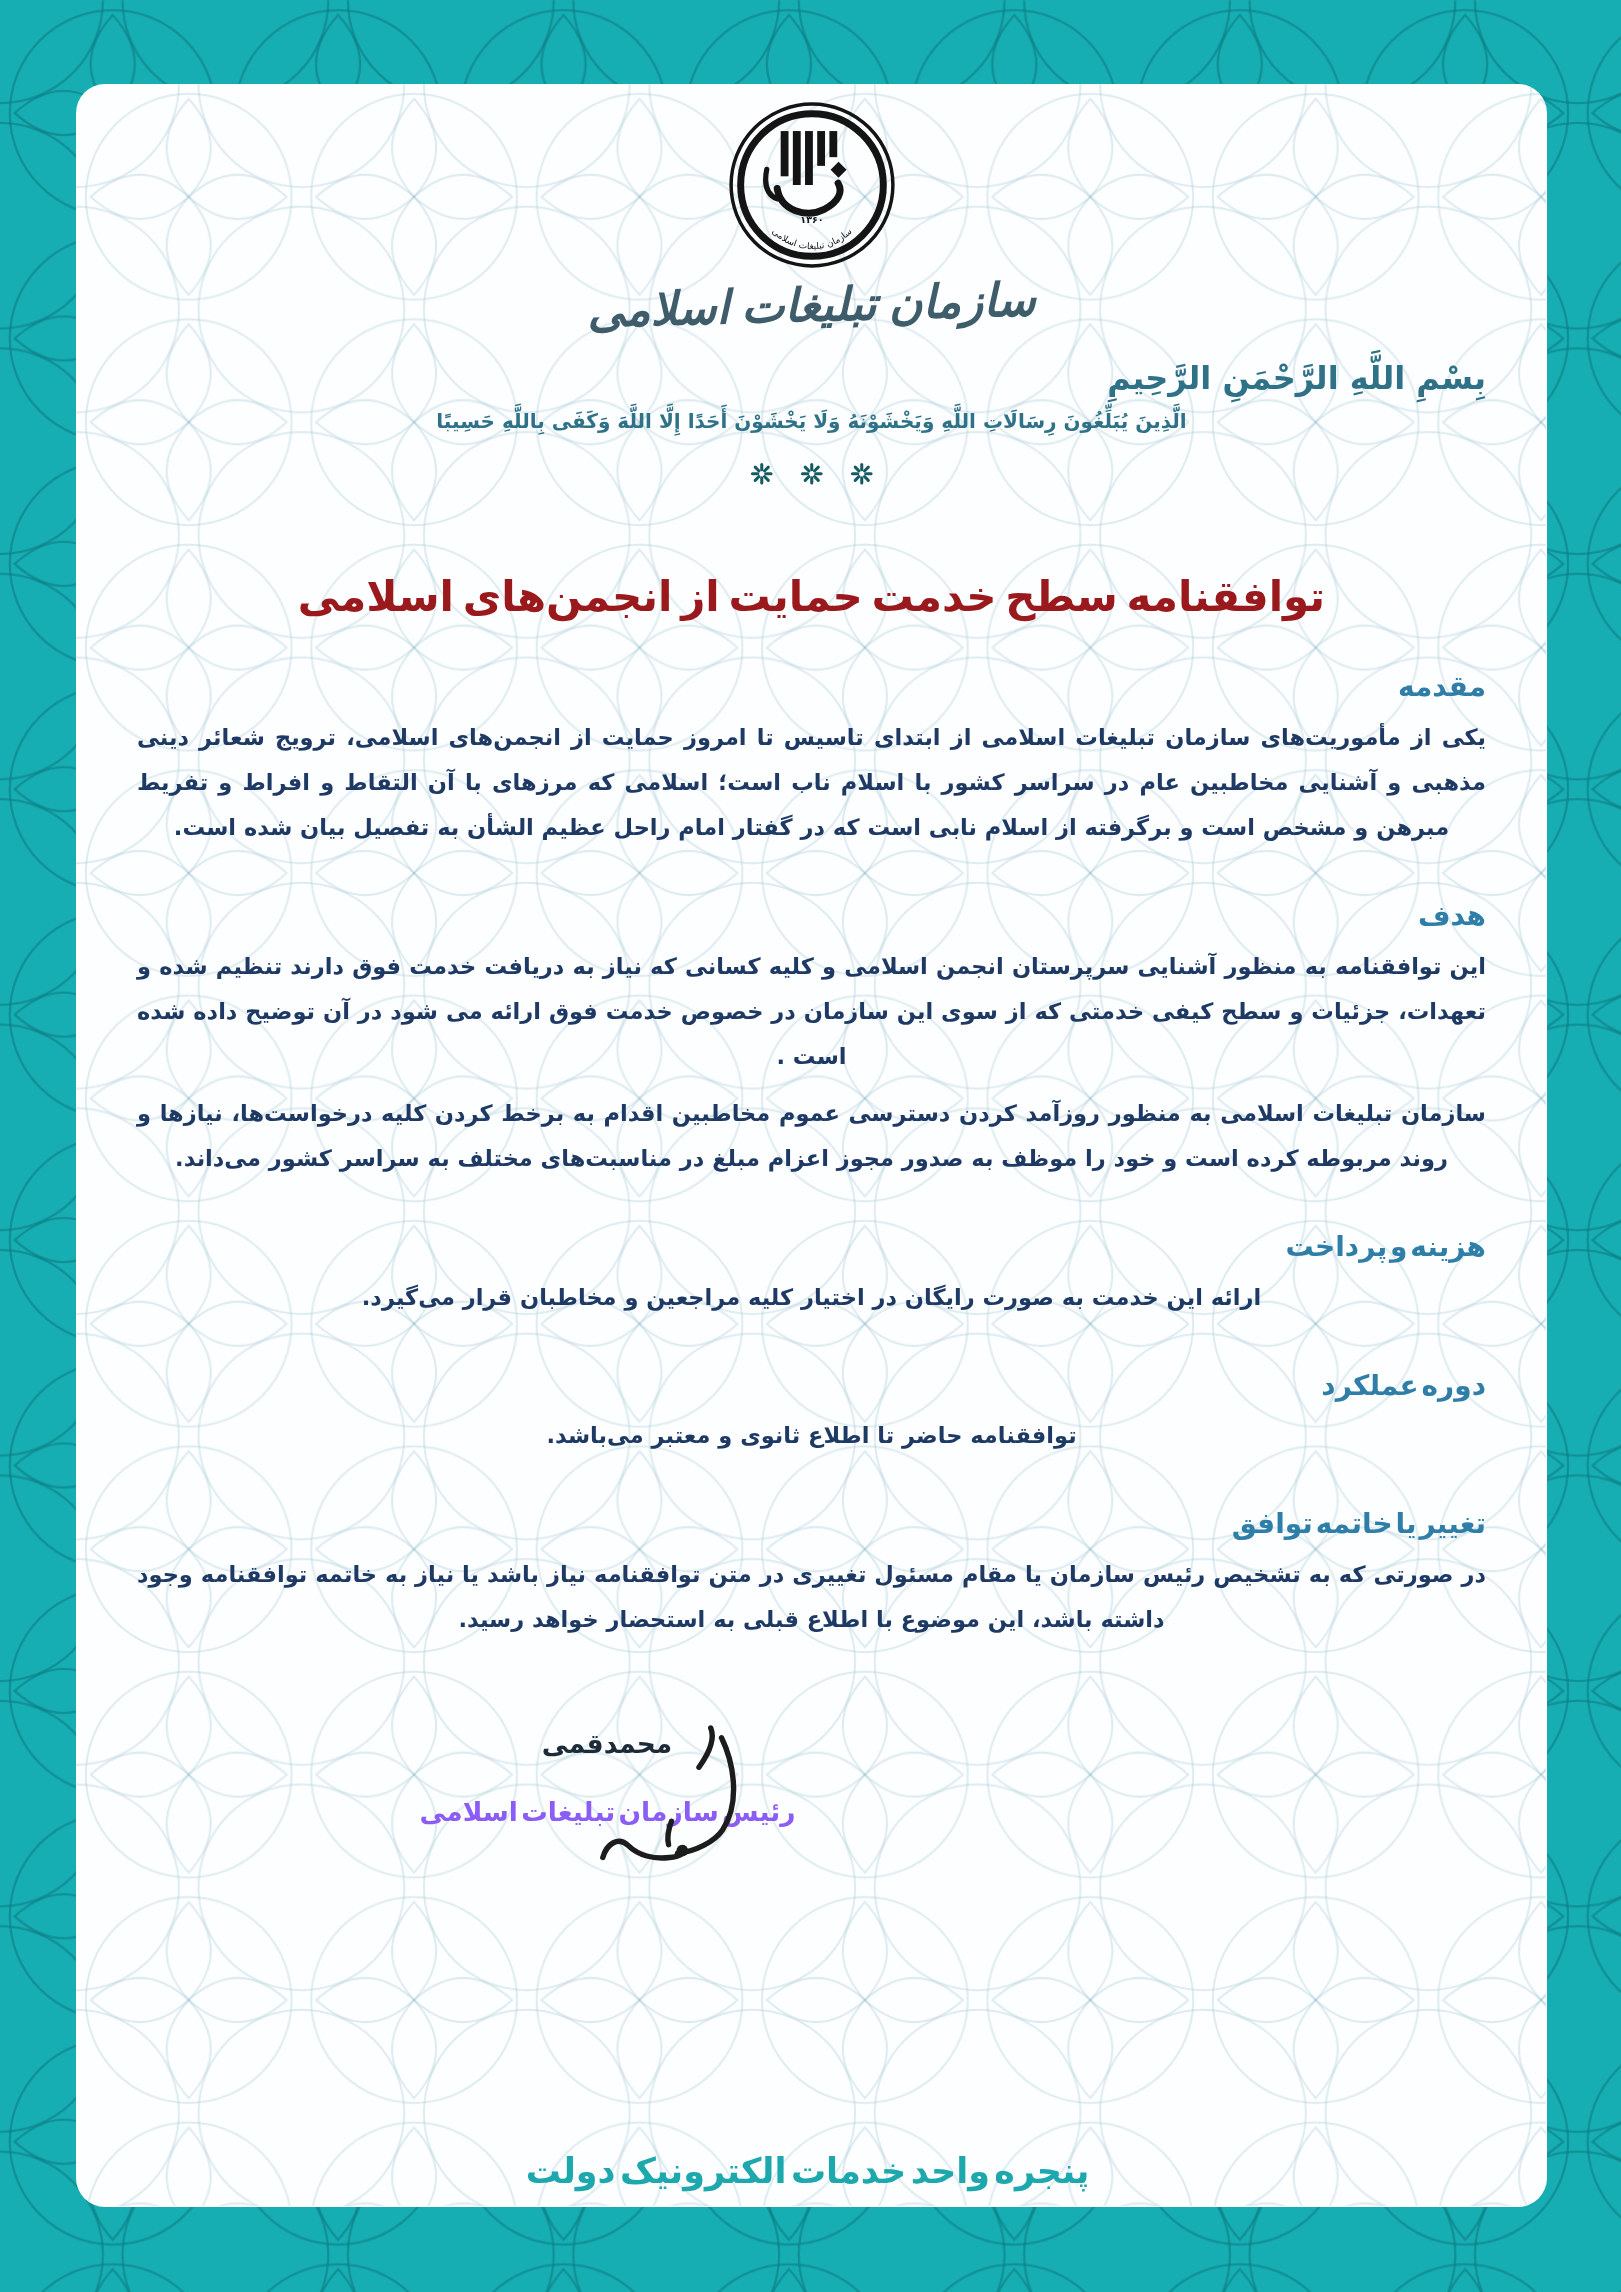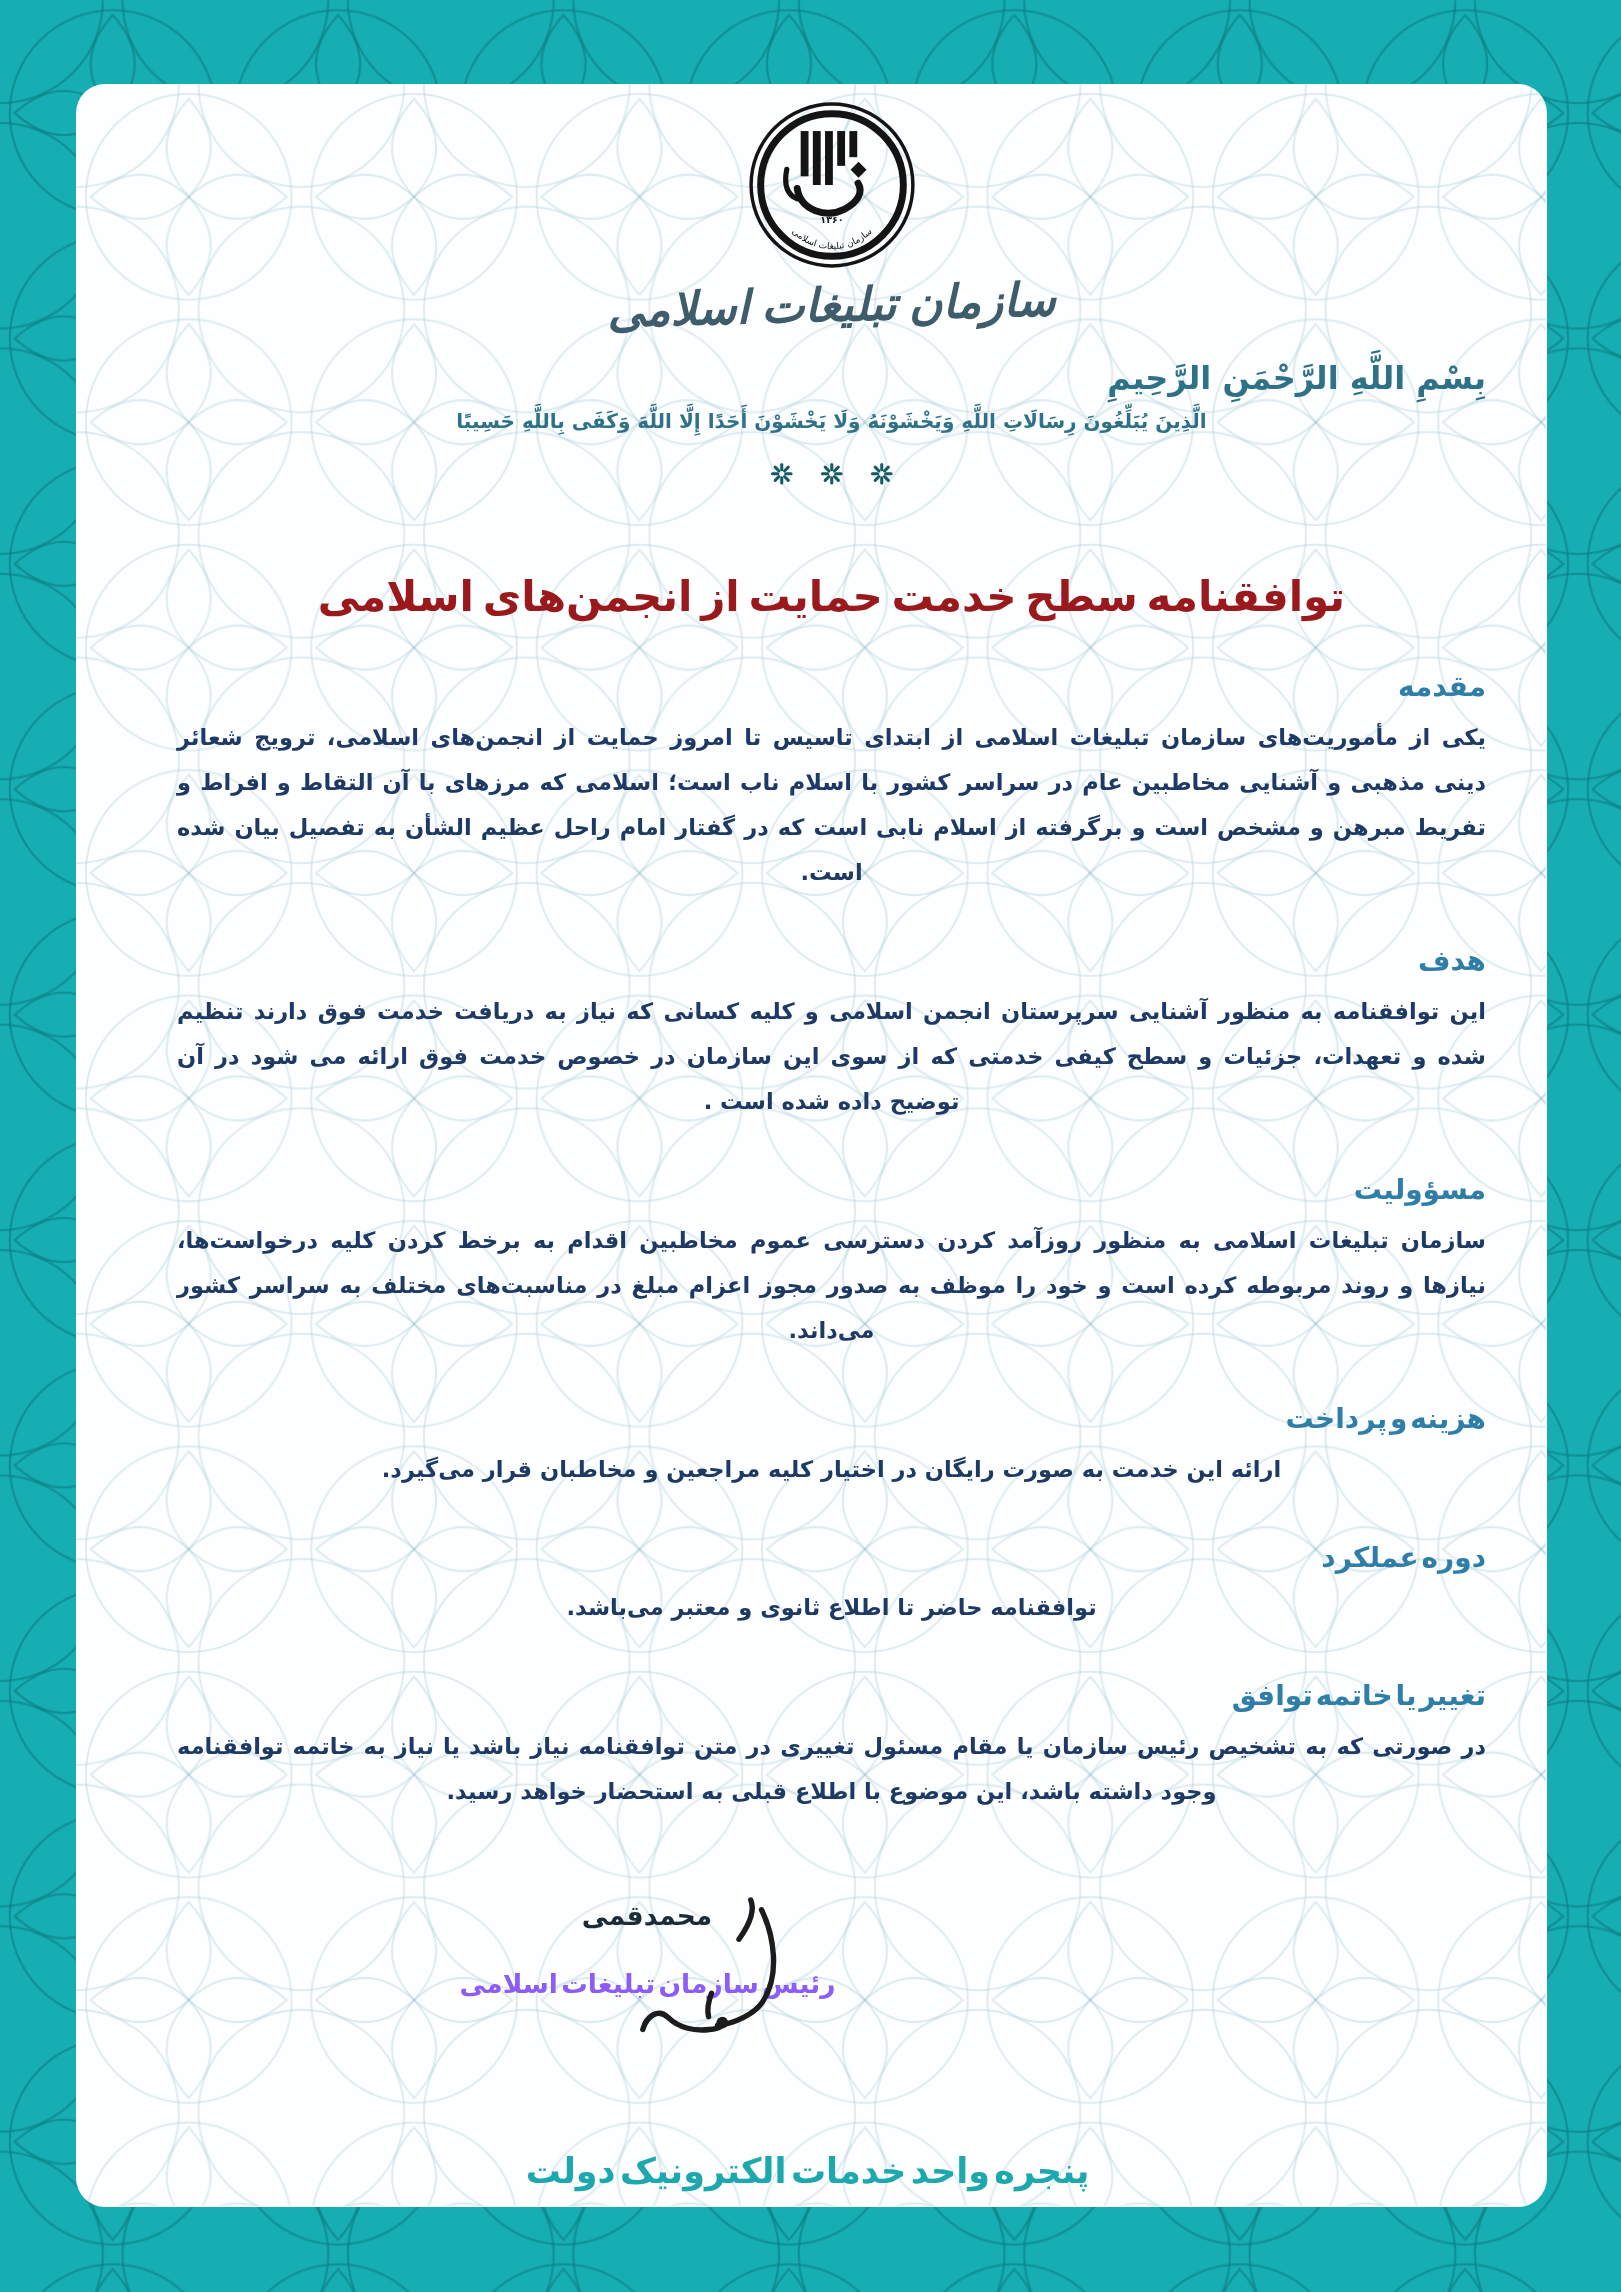--- a/index.html
+++ b/index.html
@@ -11,21 +11,20 @@
     overflow: hidden;
   }
   .canvas { position: absolute; inset: 0; }
   .border-pattern-svg { position: absolute; inset: 0; display: block; }
   .page {
     position: absolute;
     left: 76px; top: 84px; right: 74px; bottom: 86px;
     background: #fdfeff;
     border-radius: 29px;
     overflow: hidden;
-    padding-left: 40px;
   }
   .page-pattern-svg { position: absolute; inset: 0; display: block; }
   .content {
     position: relative;
     z-index: 2;
     direction: rtl;
     padding: 0 61px;
     color: #1e3a64;
   }
   .logo-wrap { text-align: center; margin-top: 13.7px; }
@@ -227,21 +226,20 @@
         <h2>مقدمه</h2>
         <p>یکی از مأموریت‌های سازمان تبلیغات اسلامی از ابتدای تاسیس تا امروز حمایت از انجمن‌های اسلامی، ترویج شعائر دینی مذهبی و آشنایی مخاطبین عام در سراسر کشور با اسلام ناب است؛ اسلامی که مرزهای با آن التقاط و افراط و تفریط مبرهن و مشخص است و برگرفته از اسلام نابی است که در گفتار امام راحل عظیم الشأن به تفصیل بیان شده است.</p>
       </div>
 
       <div class="section">
         <h2>هدف</h2>
         <p>این توافقنامه به منظور آشنایی سرپرستان انجمن اسلامی و کلیه کسانی که نیاز به دریافت خدمت فوق دارند تنظیم شده و تعهدات، جزئیات و سطح کیفی خدمتی که از سوی این سازمان در خصوص خدمت فوق ارائه می شود در آن توضیح داده شده است .</p>
       </div>
 
       <div class="section">
-        <h2>مسؤولیت</h2>
         <p>سازمان تبلیغات اسلامی به منظور روزآمد کردن دسترسی عموم مخاطبین اقدام به برخط کردن کلیه درخواست‌ها، نیازها و روند مربوطه کرده است و خود را موظف به صدور مجوز اعزام مبلغ در مناسبت‌های مختلف به سراسر کشور می‌داند.</p>
       </div>
 
       <div class="section">
         <h2>هزینه و پرداخت</h2>
         <p>ارائه این خدمت به صورت رایگان در اختیار کلیه مراجعین و مخاطبان قرار می‌گیرد.</p>
       </div>
 
       <div class="section">
         <h2>دوره عملکرد</h2>

